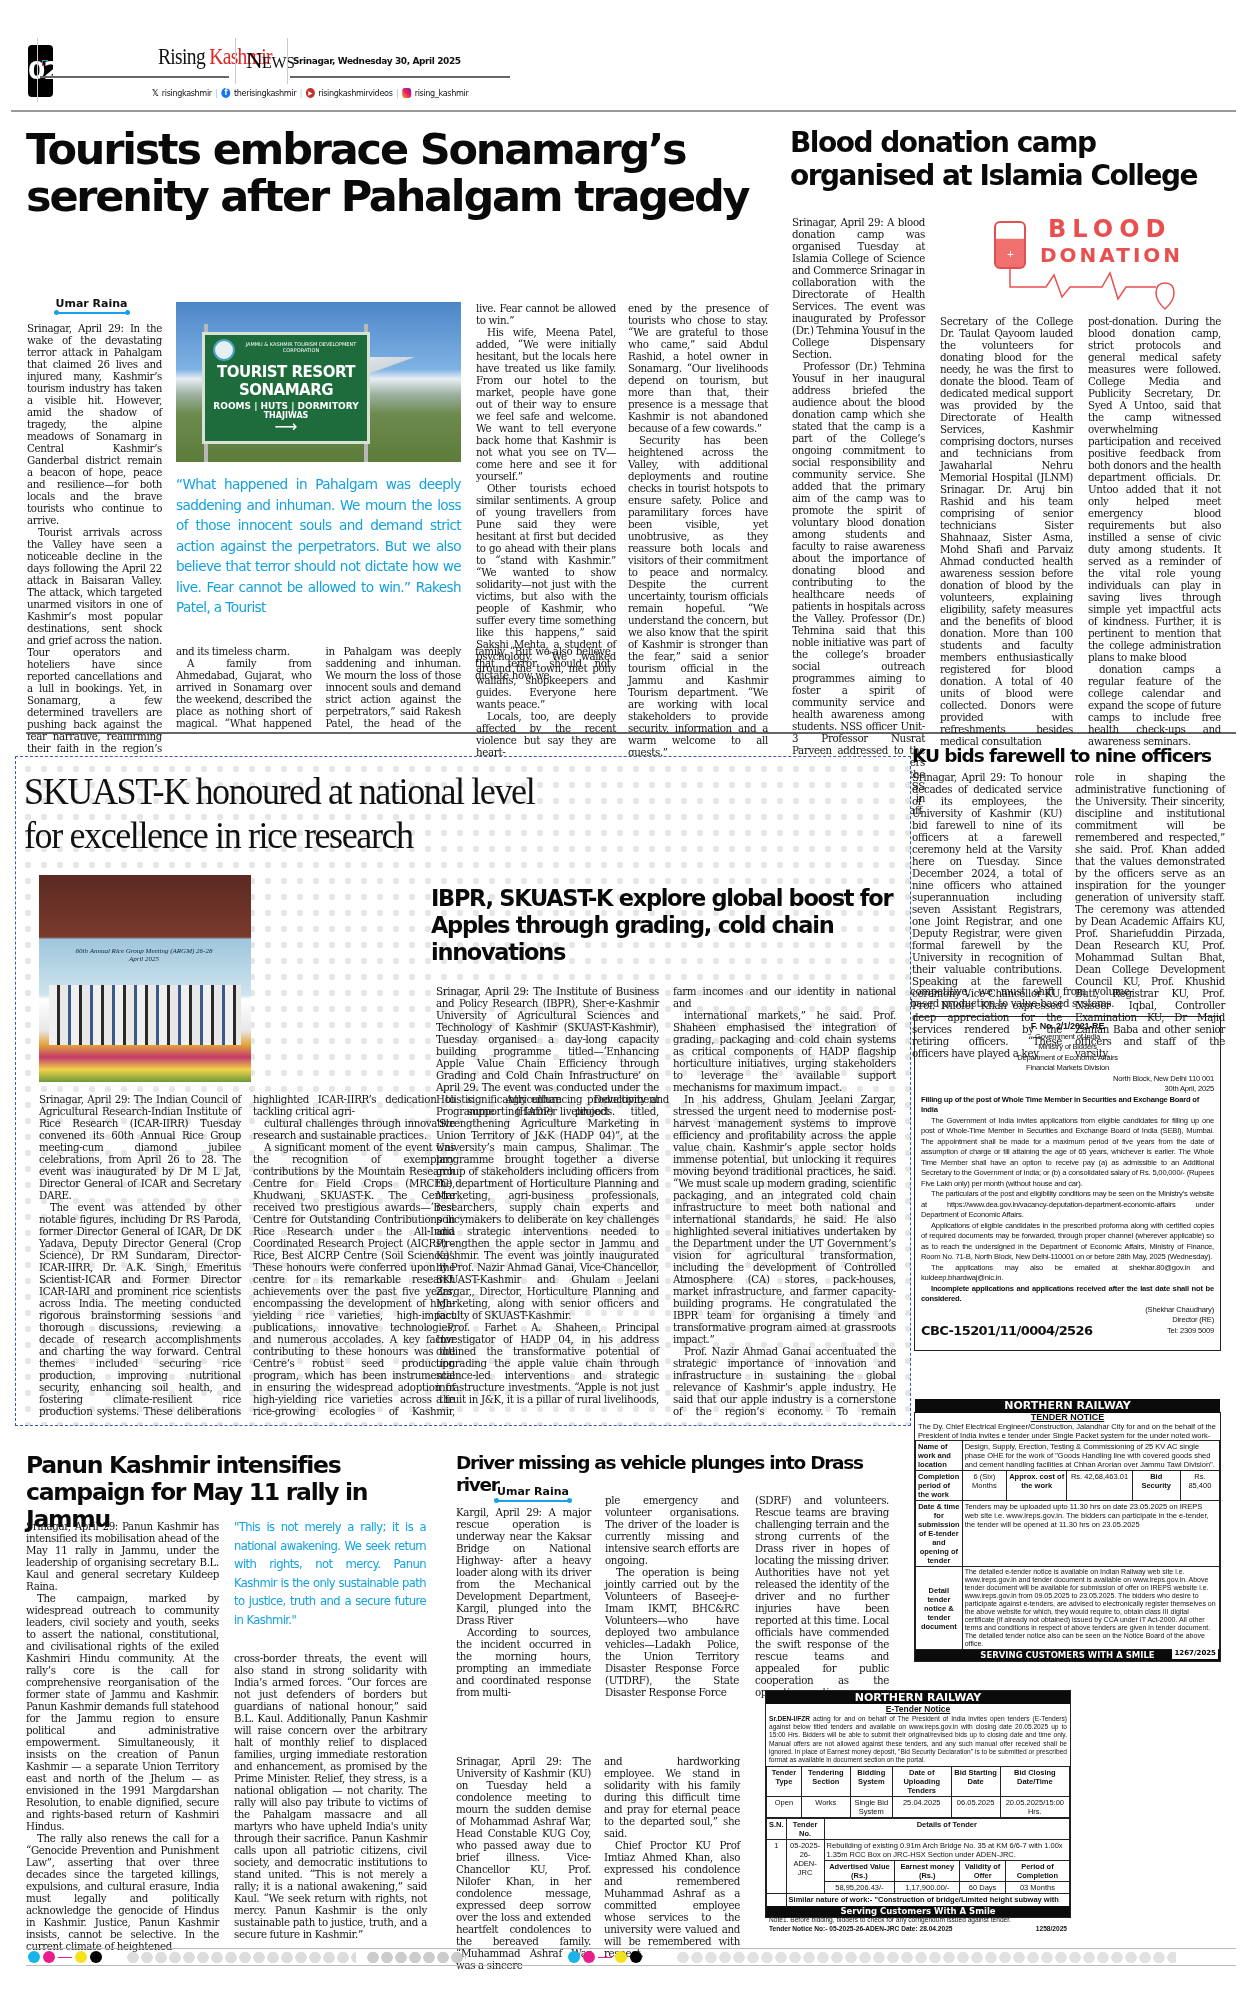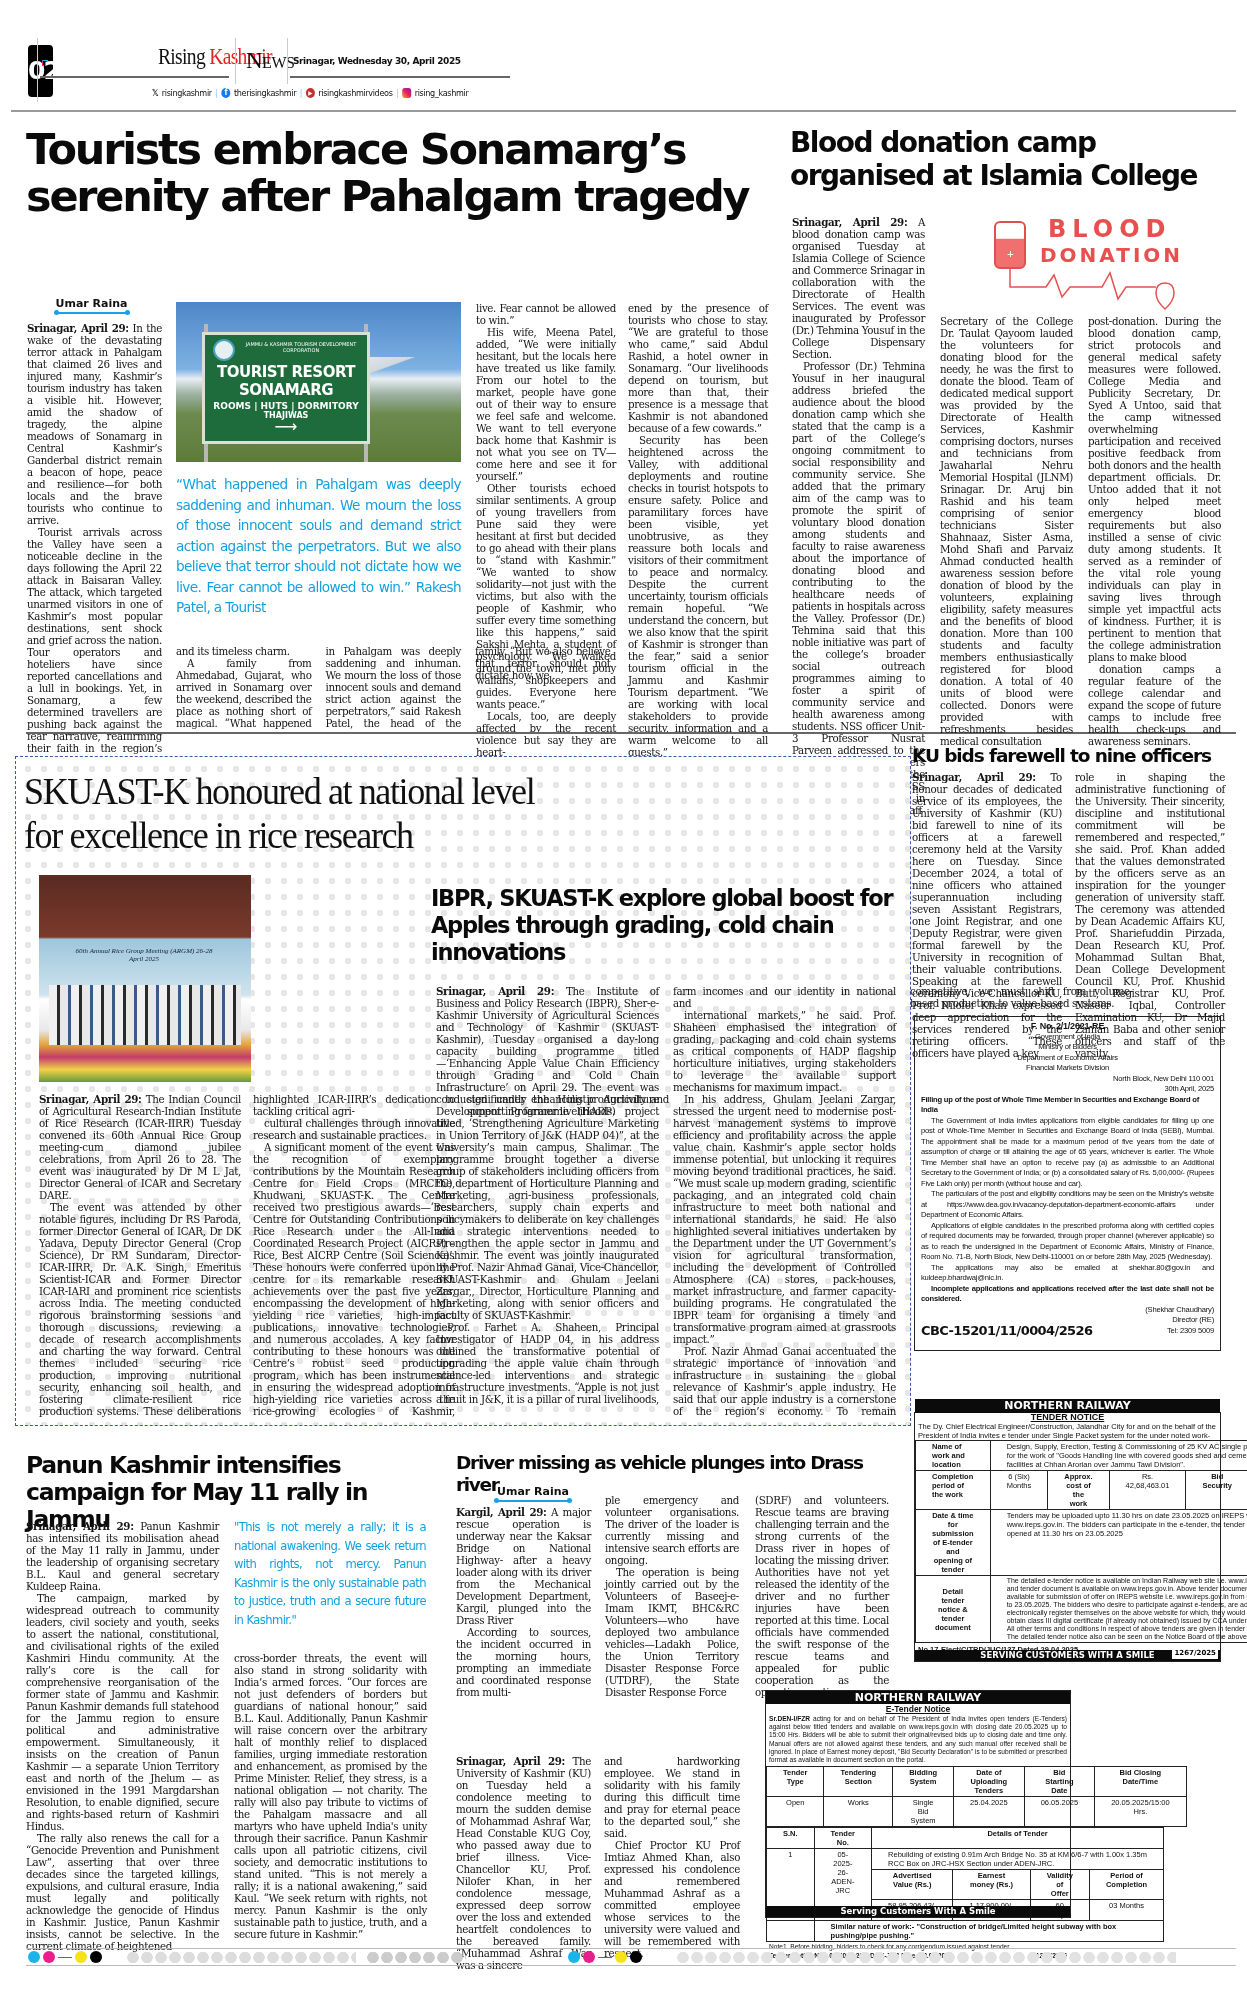--- a/index.html
+++ b/index.html
@@ -2,34 +2,34 @@
 <html><head>
 <meta charset="utf-8">
 <style>
 *{box-sizing:border-box;margin:0;padding:0}
 html,body{width:1247px;height:2003px;background:#fff;overflow:hidden}
 body{position:relative;font-family:"Liberation Serif","DejaVu Serif",serif;color:#111}
 .abs{position:absolute}
 .body-txt{font-family:"DejaVu Serif","Liberation Serif",serif;font-size:10.3px;line-height:12px;text-align:justify;letter-spacing:-0.35px;color:#151515}
 .body-txt p{text-indent:11px}
 .body-txt p.first{text-indent:0}
-.dl{font-weight:bold}
+.dl{font-weight:normal}
 .cols{column-gap:14px;column-fill:auto}
 .head-sans{font-family:"DejaVu Sans","Liberation Sans",sans-serif;font-weight:bold;letter-spacing:-1.2px;color:#0a0a0a}
 .rule{position:absolute;height:2px;background:#666}
 .byline{font-family:"DejaVu Sans",sans-serif;font-weight:bold;font-size:11px;text-align:center}
 .byline-line{height:2px;background:#1aa0e8;margin:2px auto 0;position:relative}
 .byline-line:before,.byline-line:after{content:"";position:absolute;top:-2px;width:5px;height:5px;border-radius:50%;background:#1aa0e8}
 .byline-line:before{left:-2px}.byline-line:after{right:-2px}
 .quote{font-family:"DejaVu Sans","Liberation Sans",sans-serif;color:#12a1e0;letter-spacing:-0.6px}
 .dots{background-color:#fff;background-image:radial-gradient(circle,#e6e6e6 3px,transparent 3.5px);background-size:16px 16px;background-position:4px 4px}
 .ad{border:1px solid #222;font-family:"Liberation Sans","DejaVu Sans",sans-serif;color:#111}
 .ad-bar{background:#0b0b0b;color:#fff;text-align:center;font-family:"DejaVu Sans",sans-serif;font-weight:bold}
 table{border-collapse:collapse;width:100%}
-td,th{border:1px solid #222;padding:1px 16px;font-size:7.5px;line-height:9px;vertical-align:top}
+td,th{border:1px solid #222;padding:1px 2px;font-size:7.5px;line-height:9px;vertical-align:top}
 th{font-weight:bold;text-align:center}
 .photo{overflow:hidden}
 .reg{display:flex;align-items:center;gap:3px}
 .reg span{display:inline-block;width:12px;height:12px;border-radius:50%}
 </style>
 </head>
 <body>
 
 <div class="abs" style="left:0;top:0;width:1247px;height:112px">
   <div class="abs" style="left:28px;top:45px;width:25px;height:52px;background:#000;color:#fff;border-radius:4px;font-family:'DejaVu Sans',sans-serif;font-weight:bold;font-size:25px;line-height:52px;text-align:center;letter-spacing:-2px">02</div>

